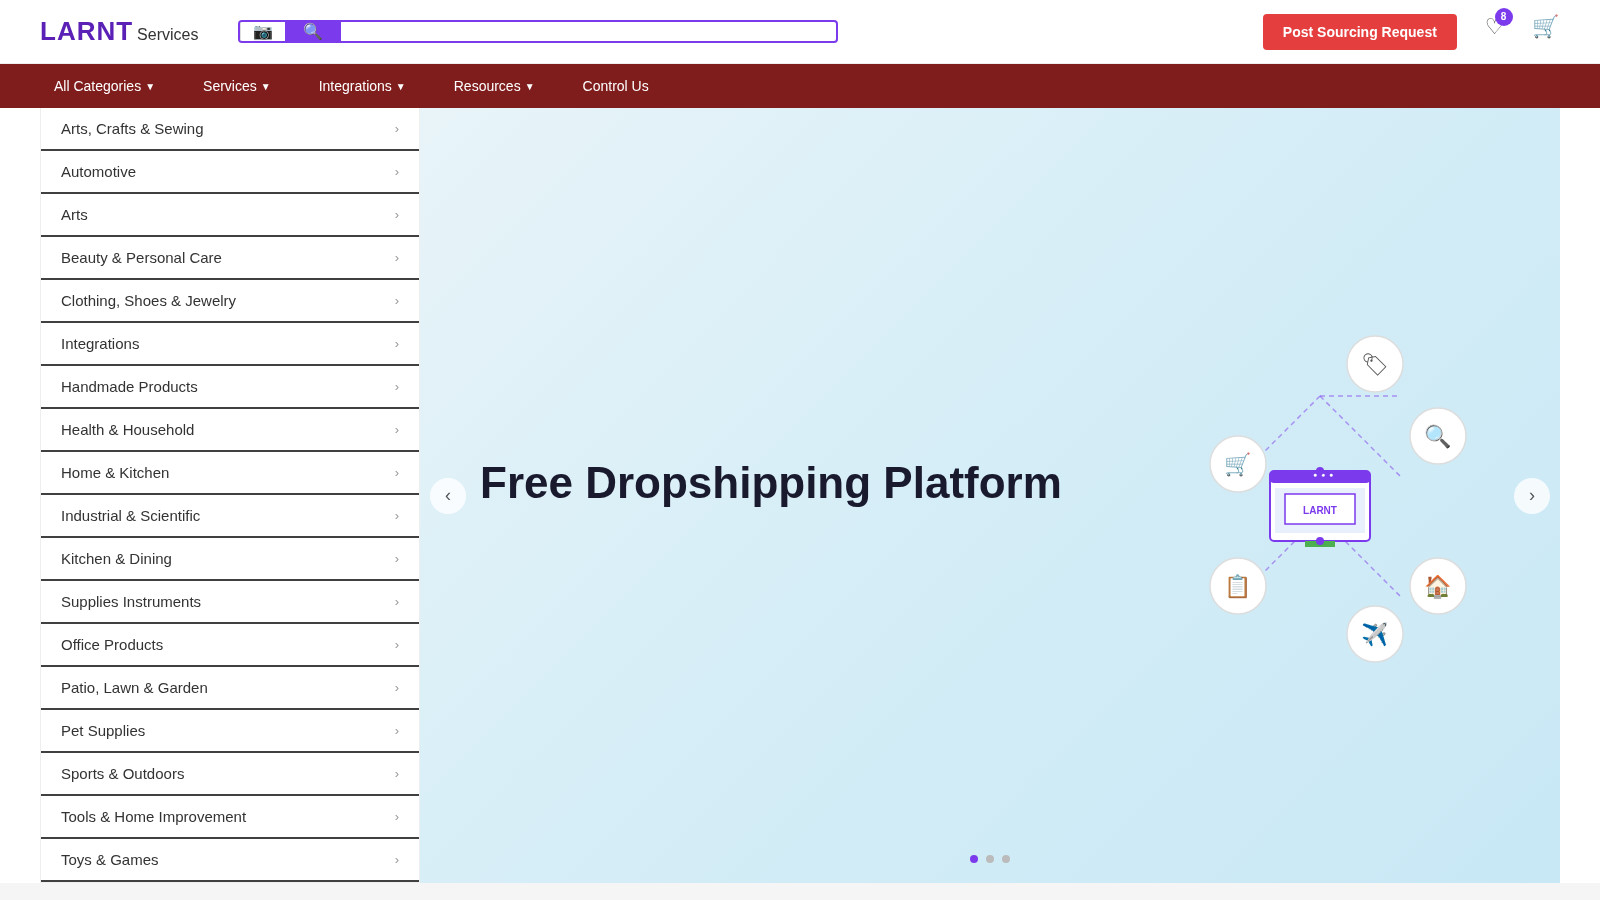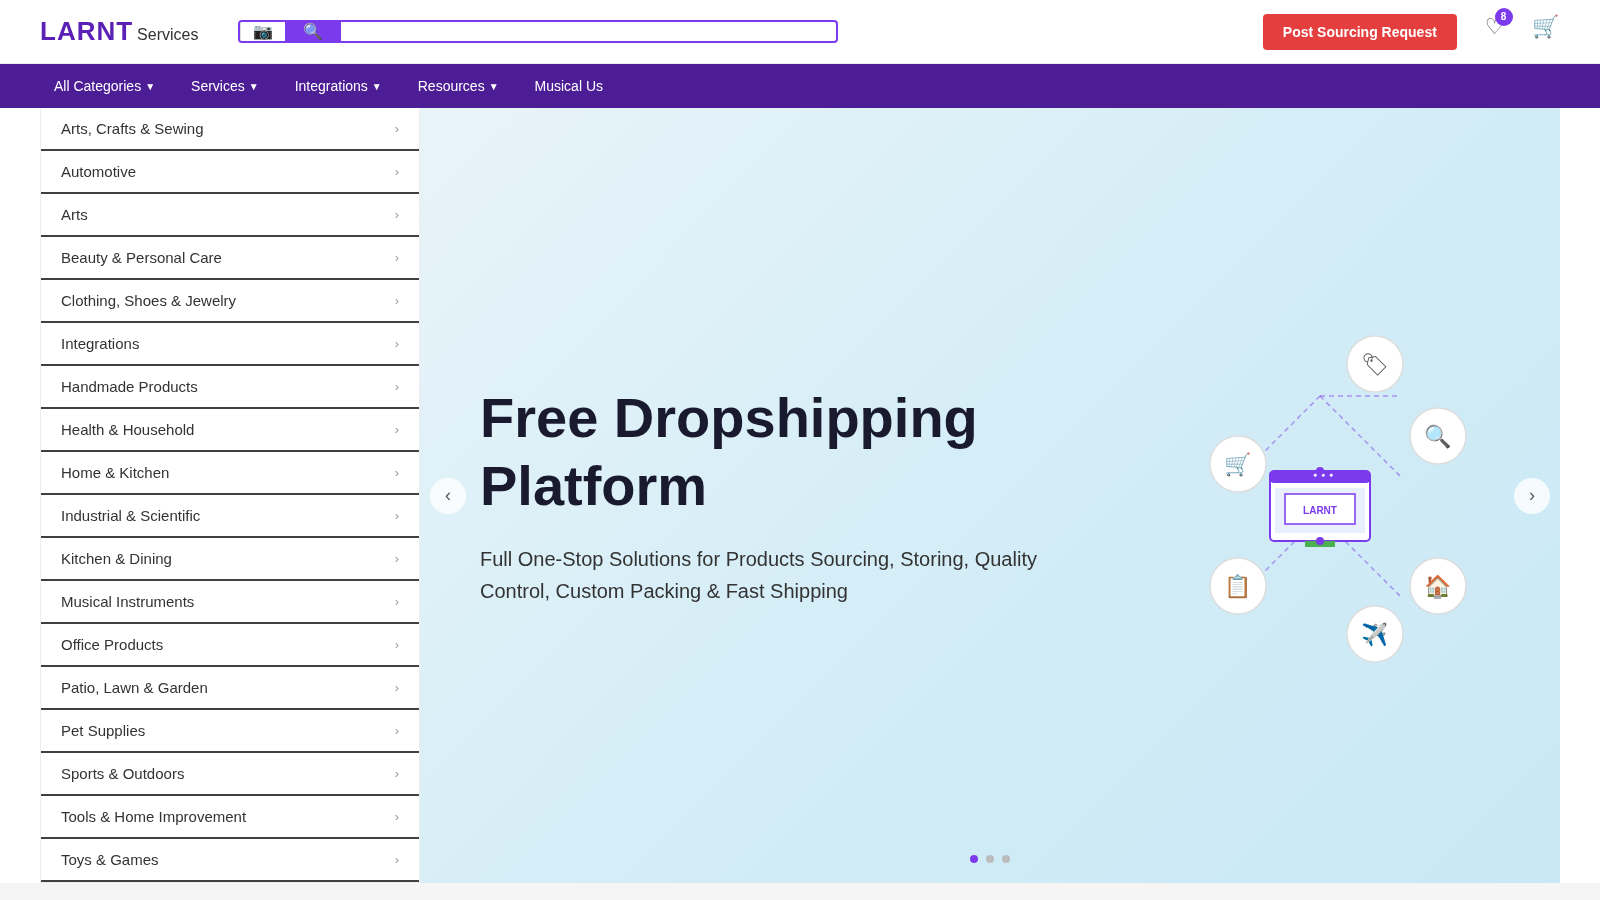--- a/index.html
+++ b/index.html
@@ -103,26 +103,26 @@
       height: 18px;
       font-size: 10px;
       display: flex;
       align-items: center;
       justify-content: center;
       font-weight: bold;
     }
 
     
     .nav {
-      background: #4c1d95;
+      background: #7f1d1d;
       display: flex;
       align-items: center;
       padding: 0 40px;
       height: 44px;
-      gap: 8px;
+      gap: 20px;
     }
     .nav-item {
       color: white;
       font-size: 14px;
       padding: 0 14px;
       height: 44px;
       display: flex;
       align-items: center;
       gap: 4px;
       cursor: pointer;
@@ -169,21 +169,21 @@
       align-items: center;
       padding: 40px 60px;
       position: relative;
       overflow: hidden;
     }
     .hero-text {
       max-width: 600px;
       z-index: 2;
     }
     .hero-title {
-      font-size: 56px;
+      font-size: 44px;
       font-weight: 800;
       color: #1a1a2e;
       margin-bottom: 24px;
       line-height: 1.2;
     }
     .hero-subtitle {
       font-size: 20px;
       color: #333;
       font-weight: 500;
       line-height: 1.6;
@@ -284,21 +284,21 @@
   </div>
   <div class="nav-item">
     <span>Integrations</span>
     <span class="nav-chevron">▼</span>
   </div>
   <div class="nav-item">
     <span>Resources</span>
     <span class="nav-chevron">▼</span>
   </div>
   <div class="nav-item">
-    <span>Musical Us</span>
+    <span>Control Us</span>
   </div>
 </nav>
 
 <div class="main-content">
 
   <div class="sidebar">
     <div class="sidebar-item">
       <span>Arts, Crafts &amp; Sewing</span>
       <span class="sidebar-chevron">›</span>
     </div>
@@ -336,21 +336,21 @@
     </div>
     <div class="sidebar-item">
       <span>Industrial &amp; Scientific</span>
       <span class="sidebar-chevron">›</span>
     </div>
     <div class="sidebar-item">
       <span>Kitchen &amp; Dining</span>
       <span class="sidebar-chevron">›</span>
     </div>
     <div class="sidebar-item">
-      <span>Musical Instruments</span>
+      <span>Supplies Instruments</span>
       <span class="sidebar-chevron">›</span>
     </div>
     <div class="sidebar-item">
       <span>Office Products</span>
       <span class="sidebar-chevron">›</span>
     </div>
     <div class="sidebar-item">
       <span>Patio, Lawn &amp; Garden</span>
       <span class="sidebar-chevron">›</span>
     </div>
@@ -369,21 +369,20 @@
     <div class="sidebar-item">
       <span>Toys &amp; Games</span>
       <span class="sidebar-chevron">›</span>
     </div>
   </div>
 
   <div class="hero">
     <button class="hero-nav-left">‹</button>
     <div class="hero-text">
       <h1 class="hero-title">Free Dropshipping Platform</h1>
-      <p class="hero-subtitle">Full One-Stop Solutions for Products Sourcing, Storing, Quality Control, Custom Packing &amp; Fast Shipping</p>
     </div>
 
     <div class="hero-illustration">
       <svg viewBox="0 0 320 360" width="320" height="360">
 
         <line x1="160" y1="80" x2="240" y2="80" stroke="#7c3aed" stroke-width="1.5" stroke-dasharray="5,4" opacity="0.5"></line>
         <line x1="160" y1="80" x2="80" y2="160" stroke="#7c3aed" stroke-width="1.5" stroke-dasharray="5,4" opacity="0.5"></line>
         <line x1="160" y1="80" x2="240" y2="160" stroke="#7c3aed" stroke-width="1.5" stroke-dasharray="5,4" opacity="0.5"></line>
         <line x1="160" y1="200" x2="80" y2="280" stroke="#7c3aed" stroke-width="1.5" stroke-dasharray="5,4" opacity="0.5"></line>
         <line x1="160" y1="200" x2="240" y2="280" stroke="#7c3aed" stroke-width="1.5" stroke-dasharray="5,4" opacity="0.5"></line>

